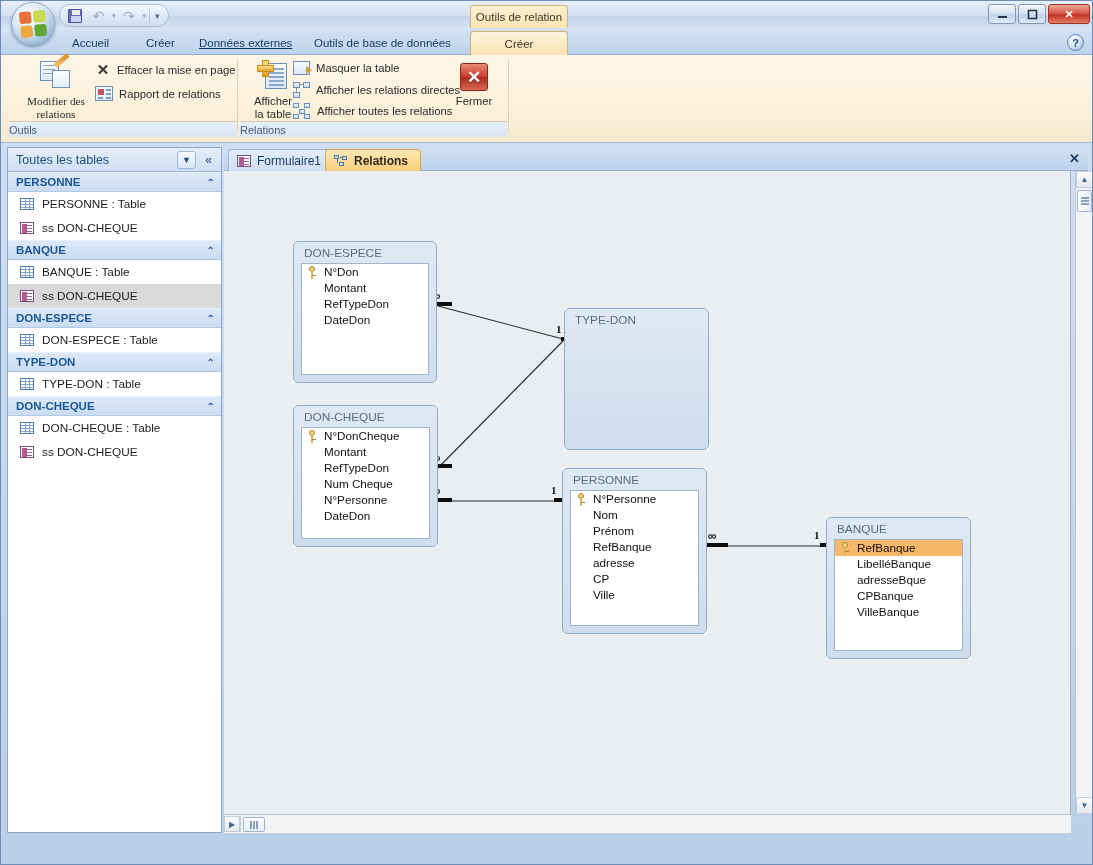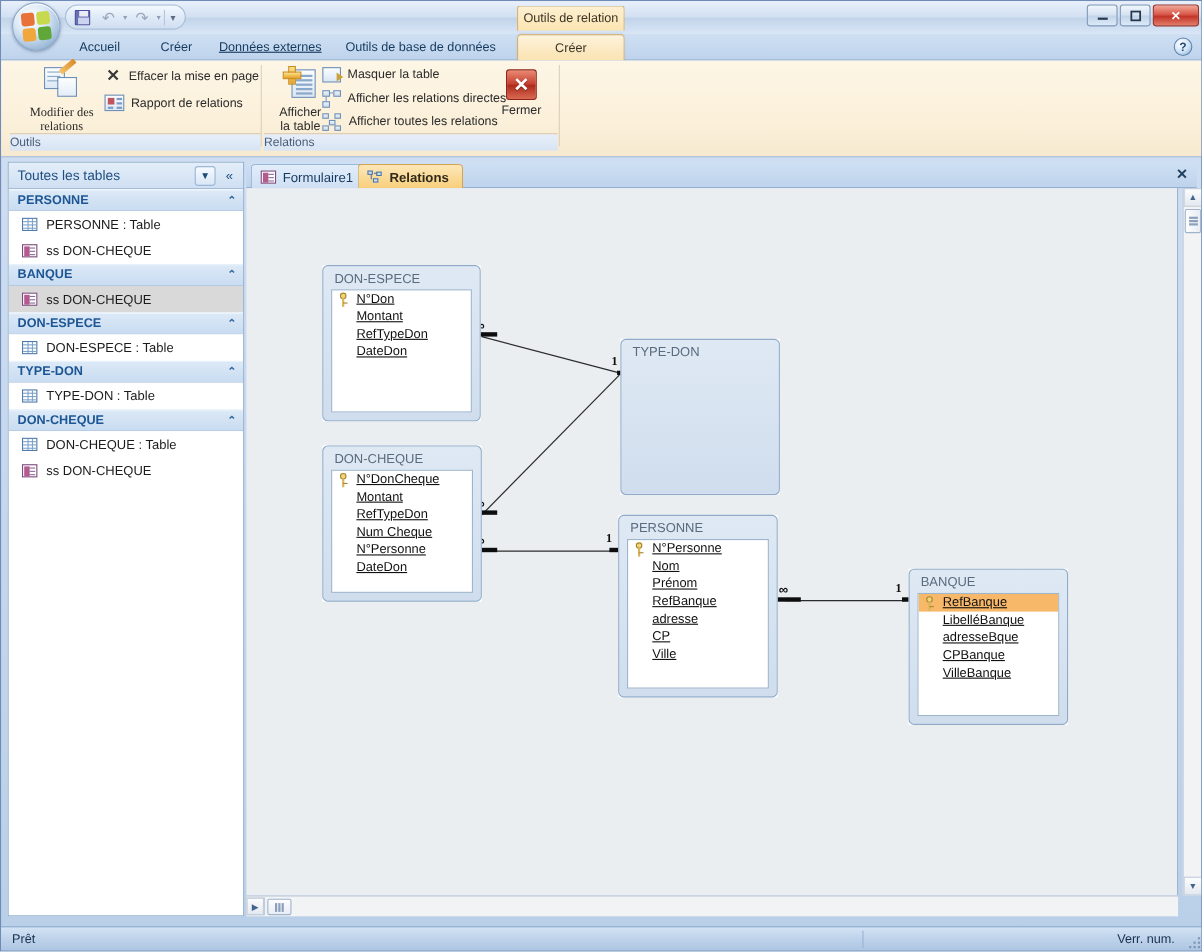--- a/index.html
+++ b/index.html
@@ -273,21 +273,21 @@
   .tbox .ttl {
     position:absolute; left:5px; right:5px; top:4px; height:17px;
     font-size:11.8px; color:#5b6b7e; padding-left:6px; line-height:17px;
   }
   .tbox .fieldbox {
     position:absolute; left:8px; right:8px; top:22px; bottom:8px;
     background:#fff; border:1px solid #9db6ce; overflow:hidden;
   }
   .fld {
     height:16px; display:flex; align-items:center; gap:4px; padding-left:4px;
-    font-size:11.7px; color:#111; line-height:16px;text-decoration:underline;
+    font-size:11.7px; color:#111; line-height:16px;
   }
   .fld.pk-highlight { background:#f8b86a; }
   .keyico { width:12px; height:13px; position:relative; flex:none; }
   .keyico .kh { position:absolute; left:3px; top:0px; width:6px; height:6px; border-radius:50%;
      background:#f2d479; border:1.2px solid #a8862c; }
   .keyico .kb { position:absolute; left:5px; top:5px; width:2px; height:8px; background:#d8b council; }
   .keyico .kb { background:#dbb council; }
   .keyico .kb { background:#d9b45a; }
   .keyico .kb:after { content:""; position:absolute; left:1px; top:4px; width:4px; height:1.6px; background:#a8862c; }
   .fld .nm { padding-left:2px; }
@@ -502,20 +502,24 @@
       <div class="nav-item">
         <span class="ic-form"></span>
         <span>ss DON-CHEQUE</span>
       </div>
 
       <div class="grp-head">
         <span>BANQUE</span>
         <span class="sp"></span>
         <span class="chev">⌃</span>
       </div>
+      <div class="nav-item">
+        <span class="ic-table"></span>
+        <span>BANQUE : Table</span>
+      </div>
       <div class="nav-item sel">
         <span class="ic-form"></span>
         <span>ss DON-CHEQUE</span>
       </div>
 
       <div class="grp-head">
         <span>DON-ESPECE</span>
         <span class="sp"></span>
         <span class="chev">⌃</span>
       </div>
@@ -721,27 +725,14 @@
   </div>
 
   <div class="hsb">
     <div class="sb-arrow" style="left:1px; width:16px;">◀</div>
     <div class="hsb-thumb" style="left:19px;">
         <i class="hgrip"></i>
       </div>
     <div class="sb-arrow" style="right:1px; width:16px;">▶</div>
   </div>
 
-  <div class="statusbar">
-    <span class="st-left">Prêt</span>
-    <span class="st-div"></span>
-    <span class="st-right">Verr. num.</span>
-    <span class="grip">
-      <i style="right:0;bottom:0;"></i>
-        <i style="right:4px;bottom:0;"></i>
-        <i style="right:8px;bottom:0;"></i>
-      <i style="right:0;bottom:4px;"></i>
-        <i style="right:4px;bottom:4px;"></i>
-      <i style="right:0;bottom:8px;"></i>
-    </span>
-  </div>
 
 </div>
 
 </body></html>

